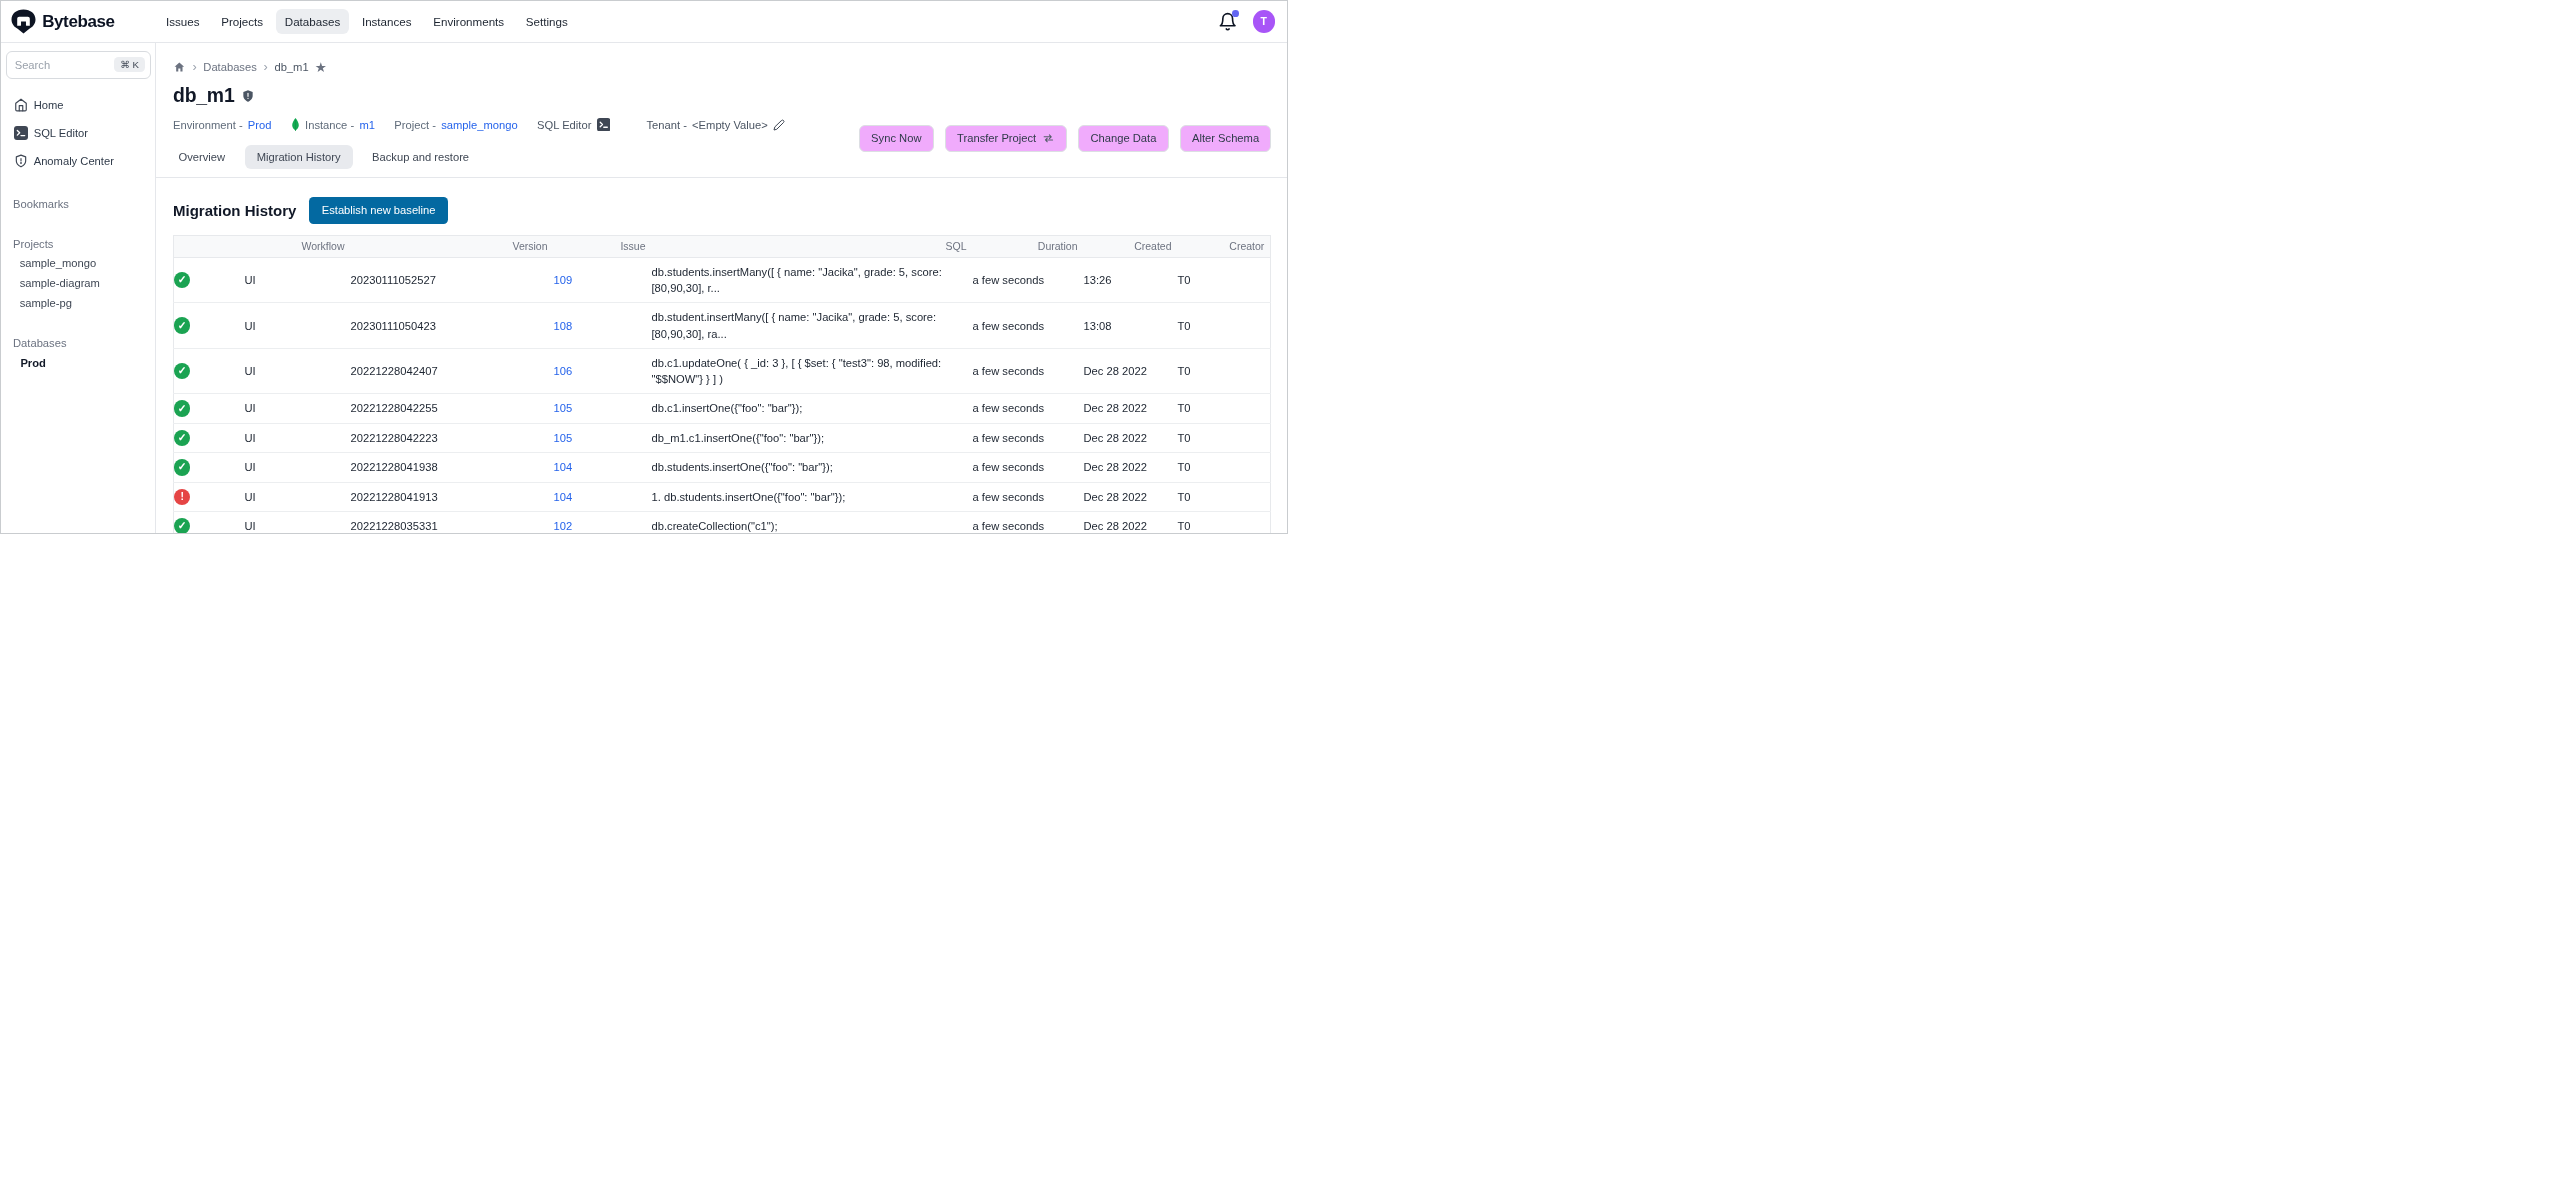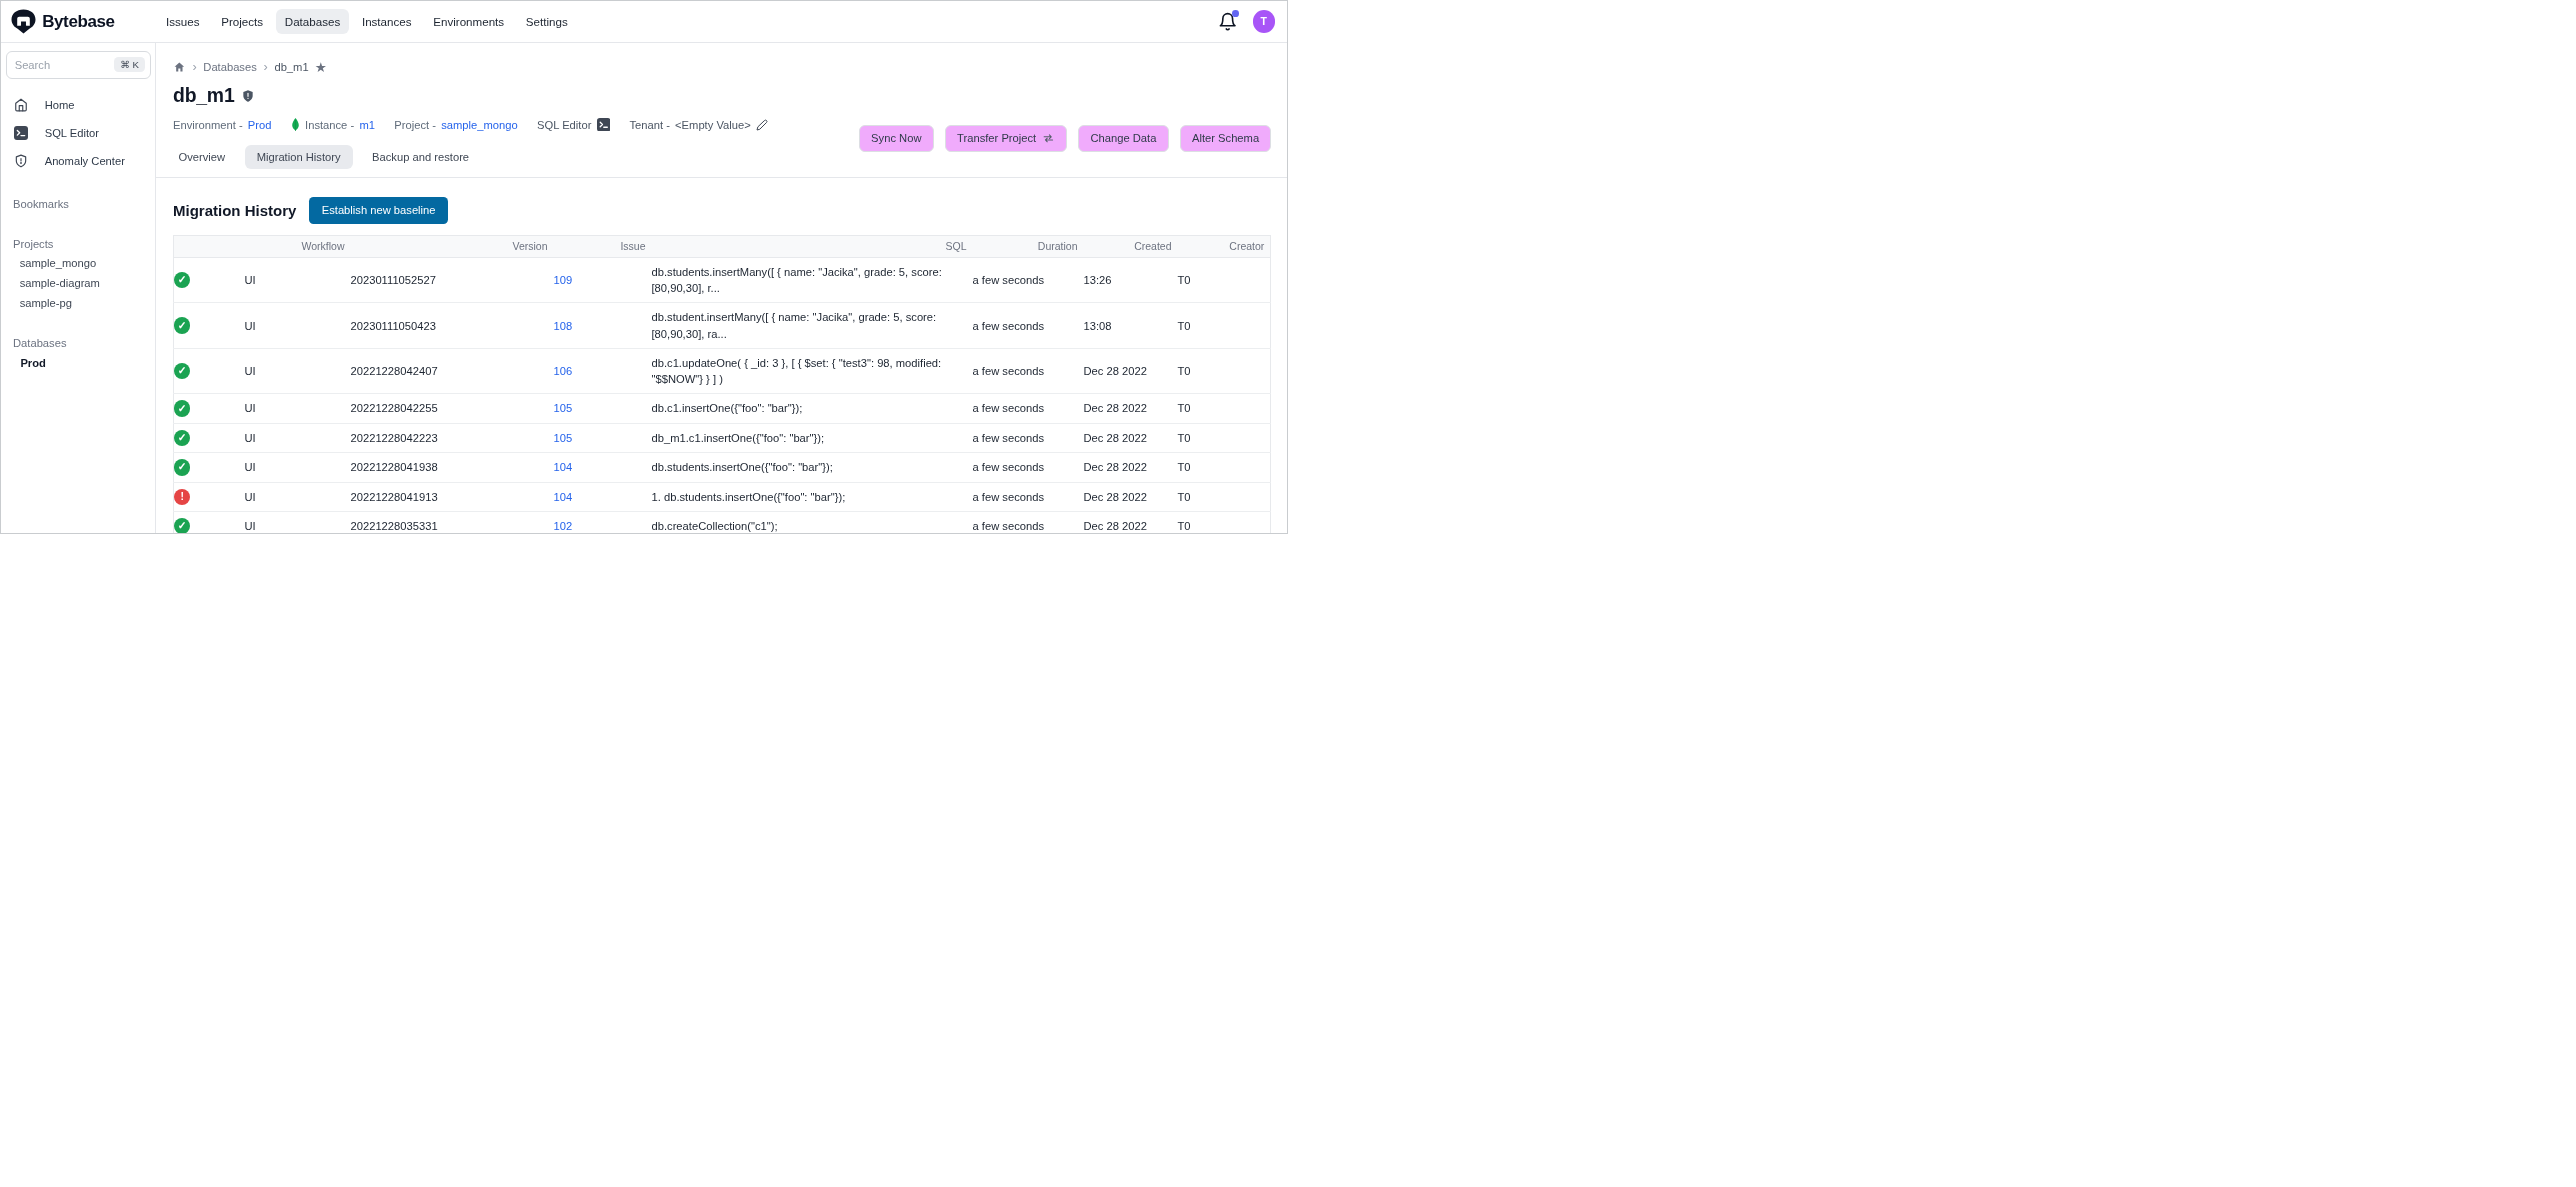--- a/index.html
+++ b/index.html
@@ -22,21 +22,21 @@
   
   .shell { flex:1; display:flex; min-height:0; }
   .sidebar { width:155px; flex:0 0 155px; border-right:0.7px solid #e5e7eb; padding-top:7.5px; }
   .main { flex:1; min-width:0; display:flex; flex-direction:column; position:relative; }
 
   
   .searchbox { margin:0 4.5px 12px 5.2px; height:28px; border:0.7px solid #d8dbdf; border-radius:6px; display:flex; align-items:center; padding:0 4.5px 0 7.5px; }
   .searchbox input { border:none; outline:none; flex:1; min-width:0; font-size:11.2px; font-family:inherit; color:#374151; background:transparent; }
   .searchbox input::placeholder { color:#9aa1ab; }
   .kbd { background:#eceef1; border-radius:4.5px; padding:2.2px 6px; font-size:9.7px; color:#3f4754; white-space:nowrap; }
-  .side-item { display:flex; align-items:center; gap:17px; height:28px; padding-left:12.7px; font-size:11.2px; color:#2f3a49; cursor:pointer; }
+  .side-item { display:flex; align-items:center; gap:6px; height:28px; padding-left:12.7px; font-size:11.2px; color:#2f3a49; cursor:pointer; }
   .side-section { font-size:11.2px; color:#6b7280; padding-left:12px; margin-top:20px; height:19.4px; display:flex; align-items:center; }
   .side-sub { font-size:11.2px; color:#3f4754; padding-left:18.7px; height:20px; display:flex; align-items:center; cursor:pointer; }
   .side-sub.strong { font-weight:700; color:#111827; padding-left:19.4px; }
 
   
   .breadcrumb { display:flex; align-items:center; gap:6.7px; padding:16.4px 0 0 17px; font-size:11.2px; color:#6b7280; }
   .crumb-sep { color:#9ca3af; font-size:12.7px; line-height:1; }
   .crumb-link { cursor:pointer; }
   .crumb-current { color:#4b5563; }
   .crumb-star { color:#6b7280; font-size:13.5px; cursor:pointer; margin-left:-0.7px; }
@@ -226,21 +226,21 @@
         <span class="meta-item" style="color:#4b5563;">
           <span>SQL Editor</span>
           <span class="icon">
             <svg width="13.5" height="13.5" viewBox="0 0 19 19">
               <rect width="19" height="19" rx="4" fill="#3f4754"></rect>
               <path d="M4.5 6l3.2 3.2-3.2 3.2" stroke="#fff" stroke-width="1.8" fill="none" stroke-linecap="round" stroke-linejoin="round"></path>
               <path d="M9.5 13h5" stroke="#fff" stroke-width="1.8" stroke-linecap="round"></path>
             </svg>
           </span>
         </span>
-        <span class="meta-item" style="color:#4b5563;">
+        <span class="meta-item" style="color:#4b5563;margin-left:17px;">
           <span>Tenant -</span>
           <span>&lt;Empty Value&gt;</span>
           <span class="icon">
             <svg width="12" height="12" viewBox="0 0 24 24" fill="none" stroke="#3f4754" stroke-width="2" stroke-linecap="round" stroke-linejoin="round">
               <path d="M17 3a2.8 2.8 0 1 1 4 4L7.5 20.5 2 22l1.5-5.5z"></path>
             </svg>
           </span>
         </span>
       </div>
 

